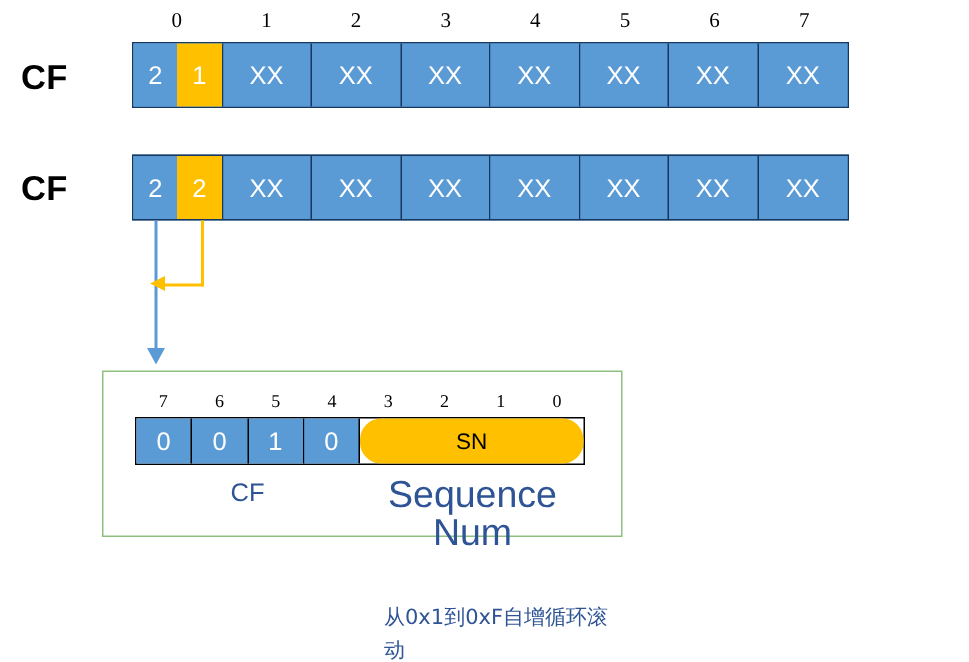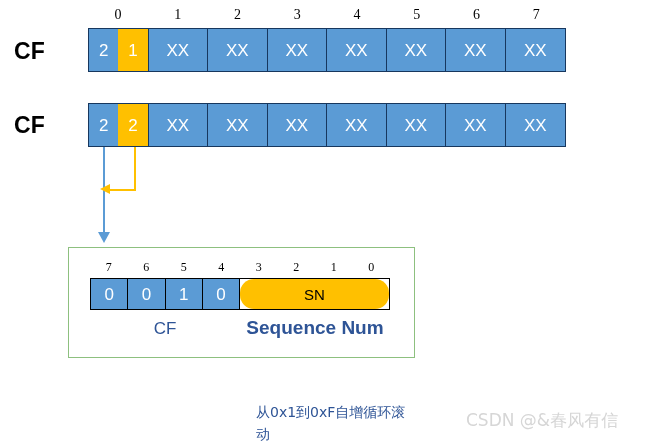--- a/index.html
+++ b/index.html
@@ -153,21 +153,21 @@
     font-family: "Liberation Serif", "DejaVu Serif", serif;
     line-height: 1;
   }
   .caption {
     position: absolute;
     color: #2E5496;
     line-height: 1;
     text-align: center;
   }
   .caption.cf { font-size: 17px; }
-  .caption.sn { font-size: 19px; font-weight: bold; }
+  .caption.sn { font-size: 25px; }
 
   
   .note {
     position: absolute;
     color: #2E5496;
     font-size: 14px;
     line-height: 1.55;
     width: 160px;
     font-family: "DejaVu Sans", "Liberation Sans", sans-serif;
   }
@@ -259,15 +259,14 @@
     <div class="bitcell" style="width:37.5px;">1</div>
     <div class="bitcell" style="width:37.5px;">0</div>
     <div class="bitcell sn" style="width:150px;border-radius:14px;">SN</div>
   </div>
 
   <div class="caption cf" style="left:90px; top:320px; width:150px;">CF</div>
   <div class="caption sn" style="left:240px; top:318px; width:150px;">Sequence Num</div>
 
   <div class="note" style="left:256px; top:366px;margin-top:36px;">从0x1到0xF自增循环滚动</div>
 
-  <div class="watermark" style="left:466px; top:412px;">CSDN @&amp;春风有信</div>
 
 </div>
 
 </body></html>

